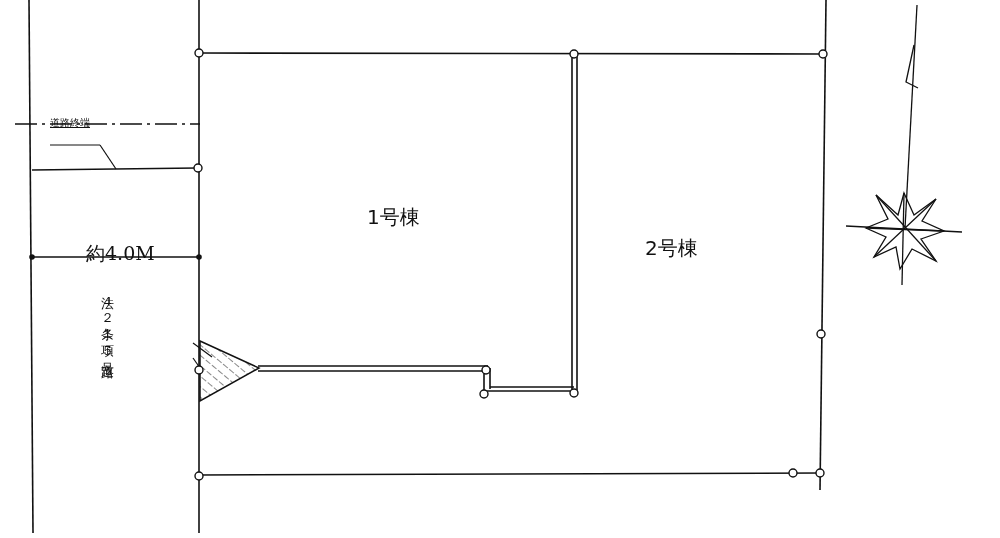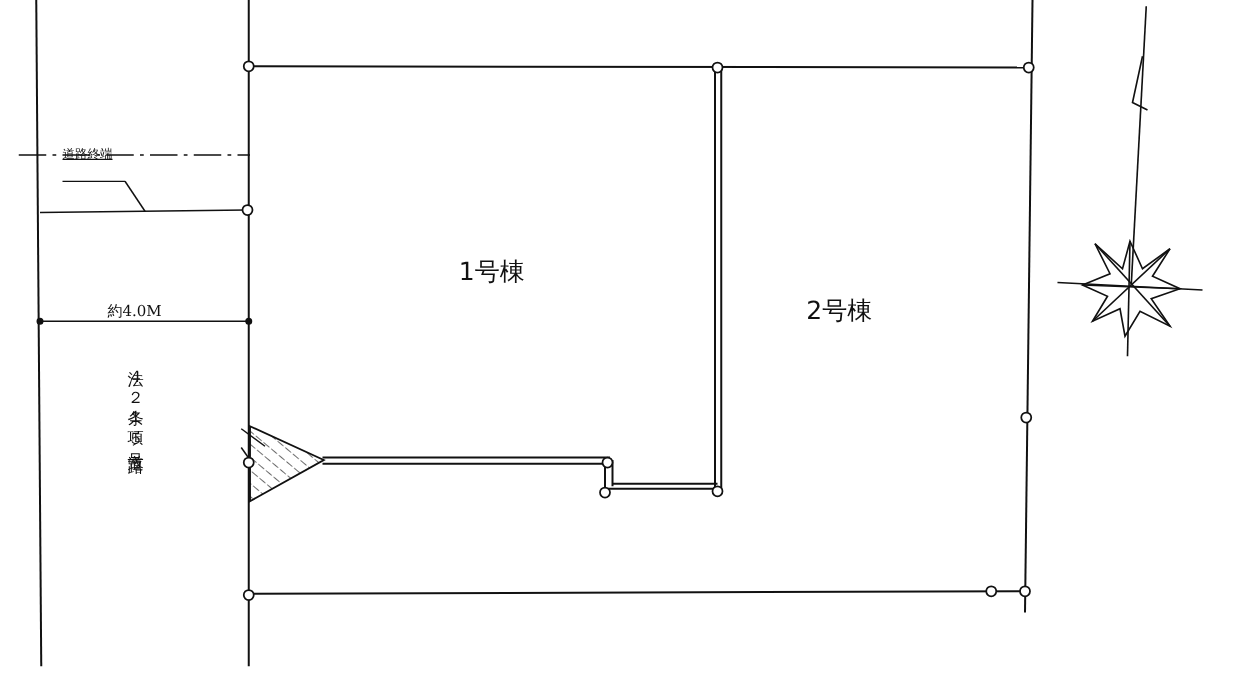--- a/index.html
+++ b/index.html
@@ -86,14 +86,14 @@
       <line x1="32" y1="-30" x2="-30" y2="28"></line>
       <line x1="-38" y1="-1" x2="40" y2="2"></line>
     </g>
   </g>
 </svg>
 
 <div class="label bldg" style="left:367px;top:204px;">1号棟</div>
 <div class="label bldg" style="left:645px;top:235px;">2号棟</div>
 
 <div class="label road-end" style="left:50px;top:116px;">道路終端</div>
-<div class="label small" style="left:86px;top:241px;font-size:12px;">約4.0M</div>
+<div class="label small" style="left:86px;top:241px;font-size:19px;">約4.0M</div>
 <div class="label vert" style="left:98px;top:286px;">法４２条１項５号道路</div>
 
 </body></html>

